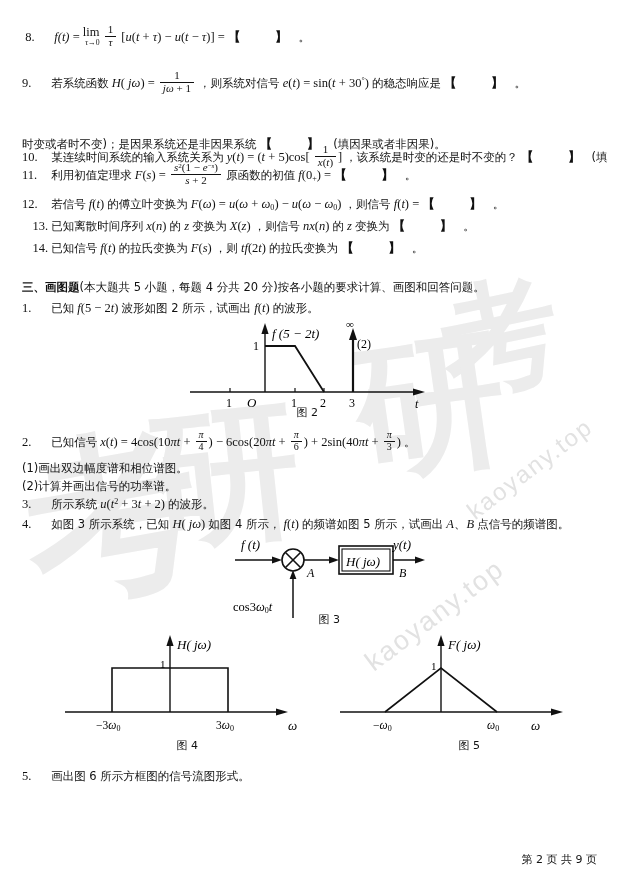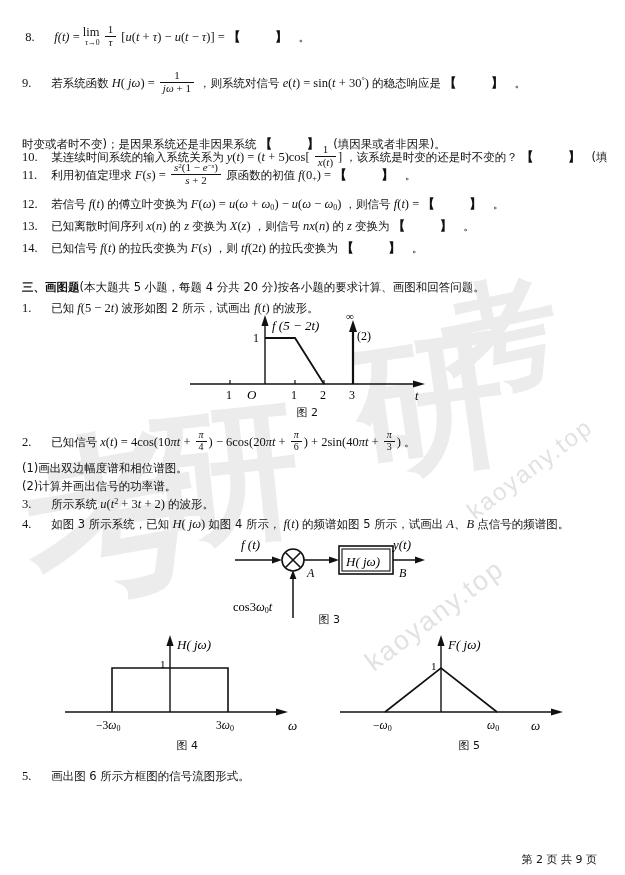--- a/index.html
+++ b/index.html
@@ -170,34 +170,34 @@
       <span style="display:inline-block;width:26px;">12.</span>
       <span class="cn">若信号</span>
       <i class="v">f</i>(<i class="v">t</i>)
       <span class="cn">的傅立叶变换为</span>
       <i class="v">F</i>(<i class="v">ω</i>) = <i class="v">u</i>(<i class="v">ω</i> + <i class="v">ω</i><sub class="s">0</sub>) − <i class="v">u</i>(<i class="v">ω</i> − <i class="v">ω</i><sub class="s">0</sub>)
       <span class="cn">，则信号</span>
       <i class="v">f</i>(<i class="v">t</i>) =
       <span class="brk">【　】</span><span class="cn">。</span>
     </div>
 
-    <div class="qline" style="left:22px; top:218px;">
+    <div class="qline" style="left:22px; top:218px;text-align:right;">
       <span style="display:inline-block;width:26px;">13.</span>
       <span class="cn">已知离散时间序列</span>
       <i class="v">x</i>(<i class="v">n</i>)
       <span class="cn">的</span> <i class="v">z</i> <span class="cn">变换为</span>
       <i class="v">X</i>(<i class="v">z</i>)
       <span class="cn">，则信号</span>
       <i class="v">nx</i>(<i class="v">n</i>)
       <span class="cn">的</span> <i class="v">z</i> <span class="cn">变换为</span>
       <span class="brk">【　】</span><span class="cn">。</span>
     </div>
 
     <div class="qline" style="left:22px; top:240px;">
-      <span style="display:inline-block;width:26px;">14.</span>
+      <span style="display:inline-block;width:26px;text-align:right;">14.</span>
       <span class="cn">已知信号</span>
       <i class="v">f</i>(<i class="v">t</i>)
       <span class="cn">的拉氏变换为</span>
       <i class="v">F</i>(<i class="v">s</i>)
       <span class="cn">，则</span>
       <i class="v">tf</i>(2<i class="v">t</i>)
       <span class="cn">的拉氏变换为</span>
       <span class="brk">【　】</span><span class="cn">。</span>
     </div>
 
@@ -249,21 +249,21 @@
       <i class="v">A</i>、<i class="v">B</i>
       <span class="cn">点信号的频谱图。</span>
     </div>
 
     <div class="qline" style="left:22px; top:768px;">
       <span style="display:inline-block;width:26px;">5.</span>
       <span class="cn">画出图 6 所示方框图的信号流图形式。</span>
     </div>
   </div>
 
-  <div class="fig" style="left:185px; top:312px;text-decoration:underline;">
+  <div class="fig" style="left:185px; top:320px;text-decoration:underline;">
     <svg width="250" height="92" viewBox="0 0 250 92">
 
       <line x1="5" y1="72" x2="228" y2="72" stroke="#111" stroke-width="1.4"></line>
       <polygon points="228,68.4 240,72 228,75.6" fill="#111"></polygon>
 
       <line x1="80" y1="72" x2="80" y2="14" stroke="#111" stroke-width="1.4"></line>
       <polygon points="76.4,14 80,3 83.6,14" fill="#111"></polygon>
 
       <polyline points="80,26 110,26 139,72" fill="none" stroke="#111" stroke-width="1.8"></polyline>
 

